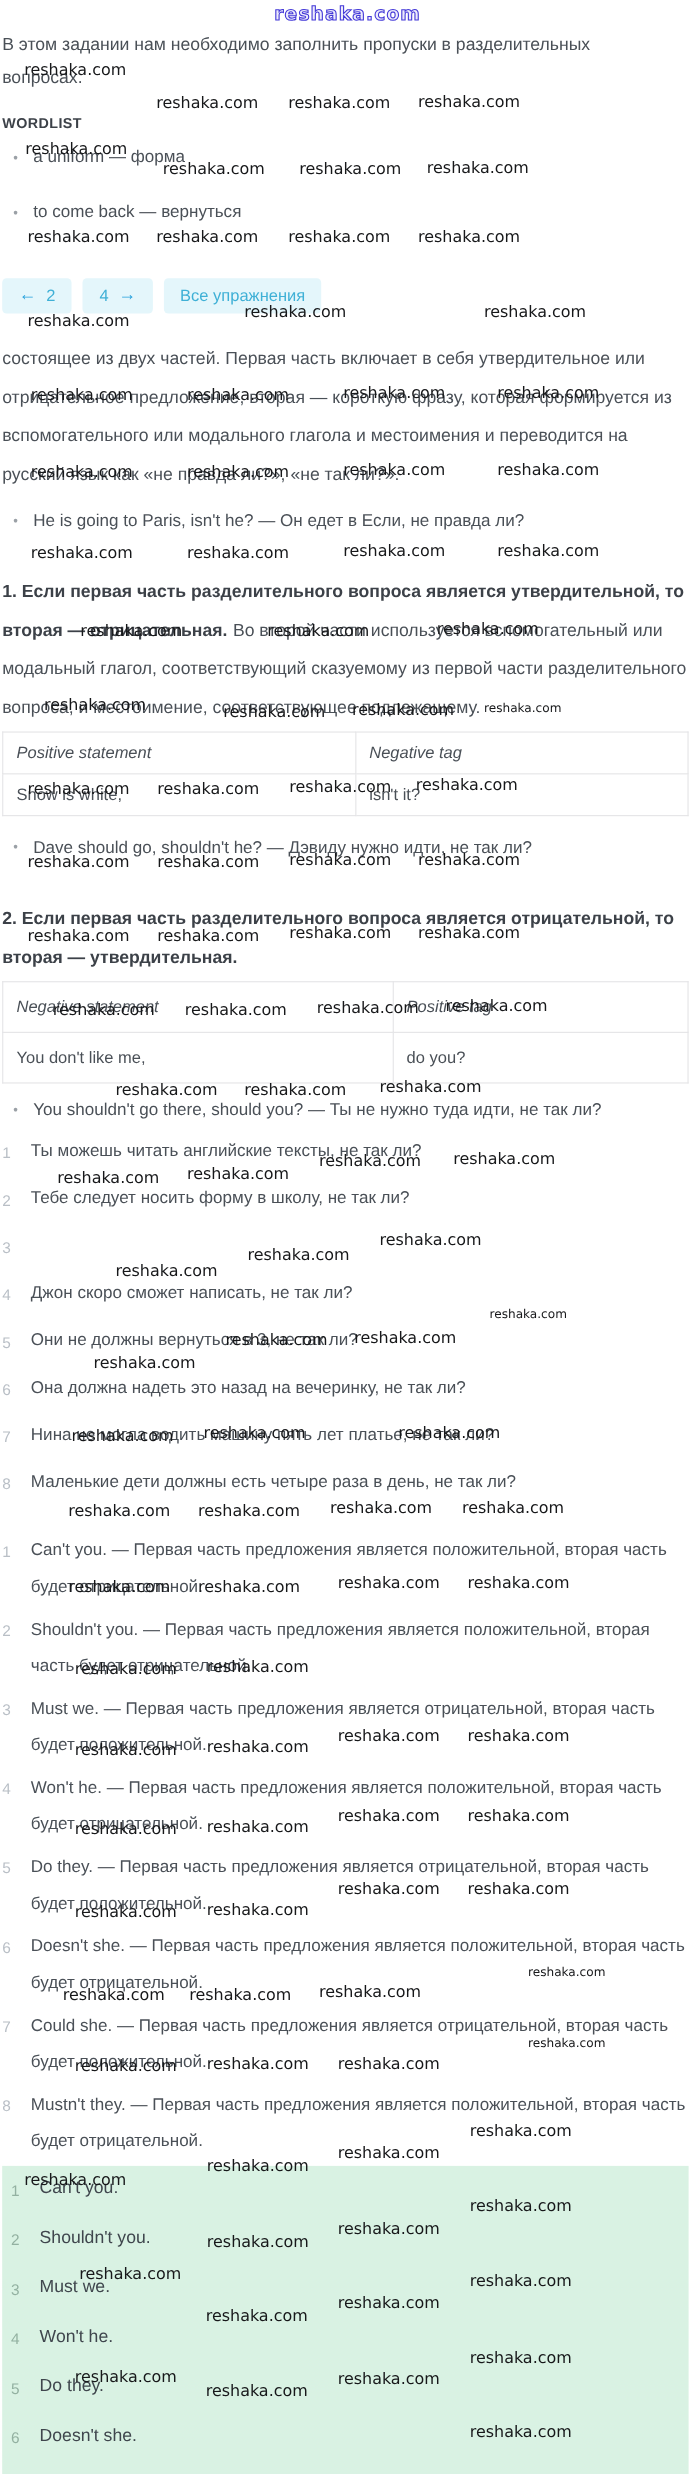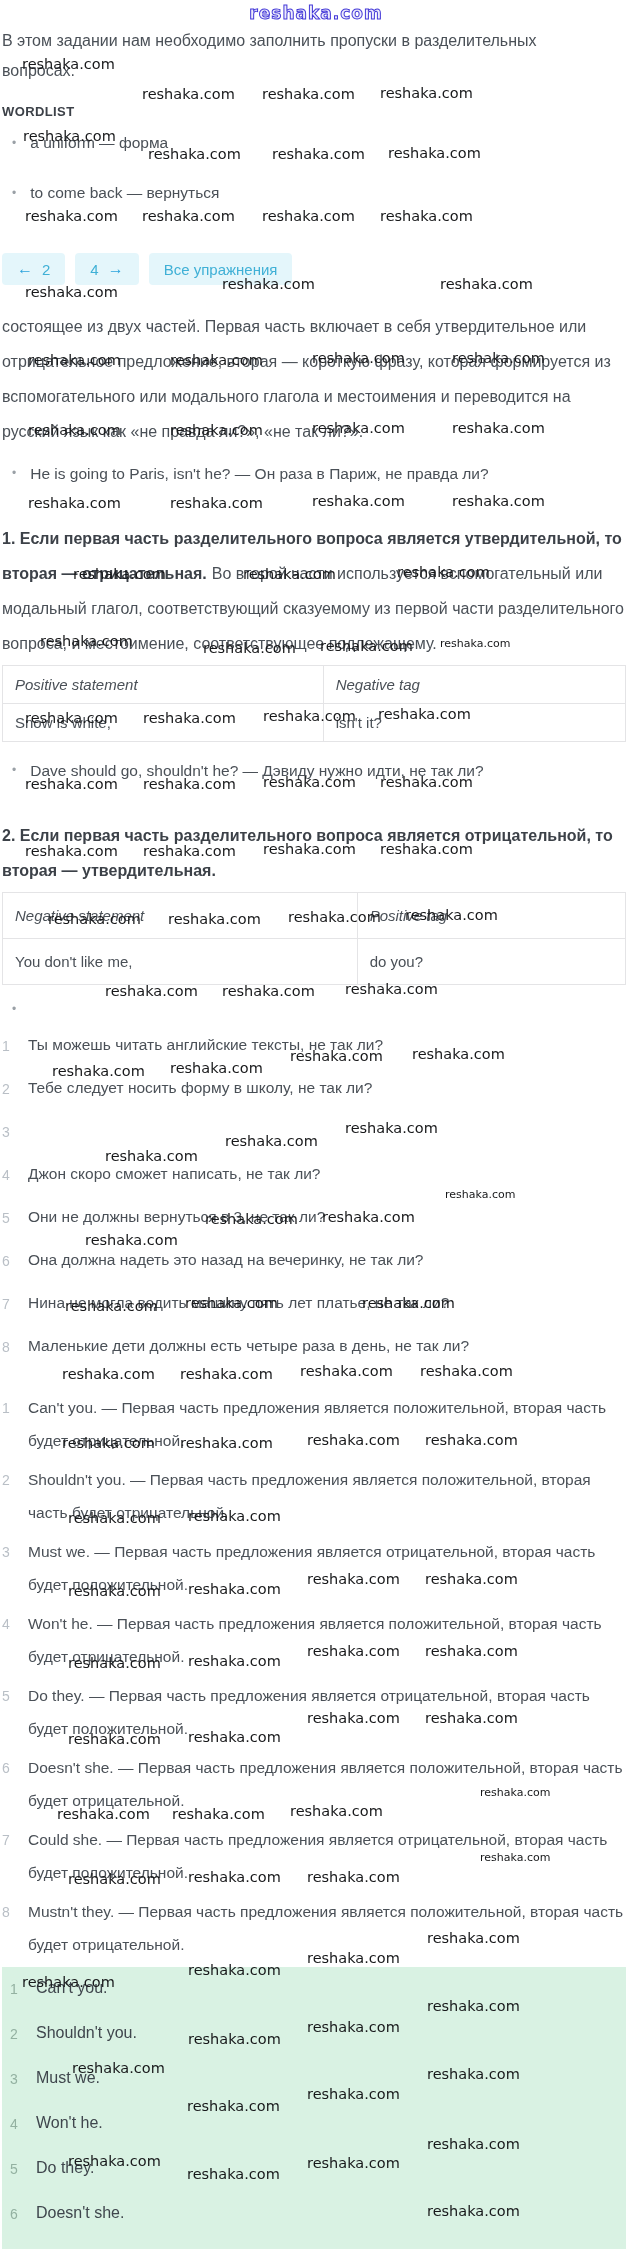--- a/index.html
+++ b/index.html
@@ -107,21 +107,21 @@
         <button class="nav-btn">
           <span>Все упражнения</span>
         </button>
       </div>
     </div>
 
     <p class="theory-p">состоящее из двух частей. Первая часть включает в себя утвердительное или отрицательное предложение, вторая — короткую фразу, которая формируется из вспомогательного или модального глагола и местоимения и переводится на русский язык как «не правда ли?», «не так ли?».</p>
 
     <div class="example">
       <span class="dot">•</span>
-      <span>He is going to Paris, isn't he? — Он раза в Париж, не правда ли?</span>
+      <span>He is going to Paris, isn't he? — Он едет в Если, не правда ли?</span>
     </div>
 
     <p class="rule-p">
       <b class="rule-b">1. Если первая часть разделительного вопроса является утвердительной, то вторая — отрицательная.</b><span class="rule-rest">Во второй части используется вспомогательный или модальный глагол, соответствующий сказуемому из первой части разделительного вопроса, и местоимение, соответствующее подлежащему.</span>
     </p>
 
     <table class="tbl tbl1">
       <tbody>
           <tr>
         <th>Positive statement</th>
@@ -151,20 +151,21 @@
       </tr>
       <tr>
         <td>You don't like me,</td>
         <td>do you?</td>
       </tr>
     </tbody>
       </table>
 
     <div class="example ex3">
       <span class="dot">•</span>
+      <span>You shouldn't go there, should you? — Ты не нужно туда идти, не так ли?</span>
     </div>
 
     <ol class="numlist tasks">
       <li>
           <span class="n">1</span>
           <span>Ты можешь читать английские тексты, не так ли?</span>
         </li>
       <li>
           <span class="n">2</span>
           <span>Тебе следует носить форму в школу, не так ли?</span>

